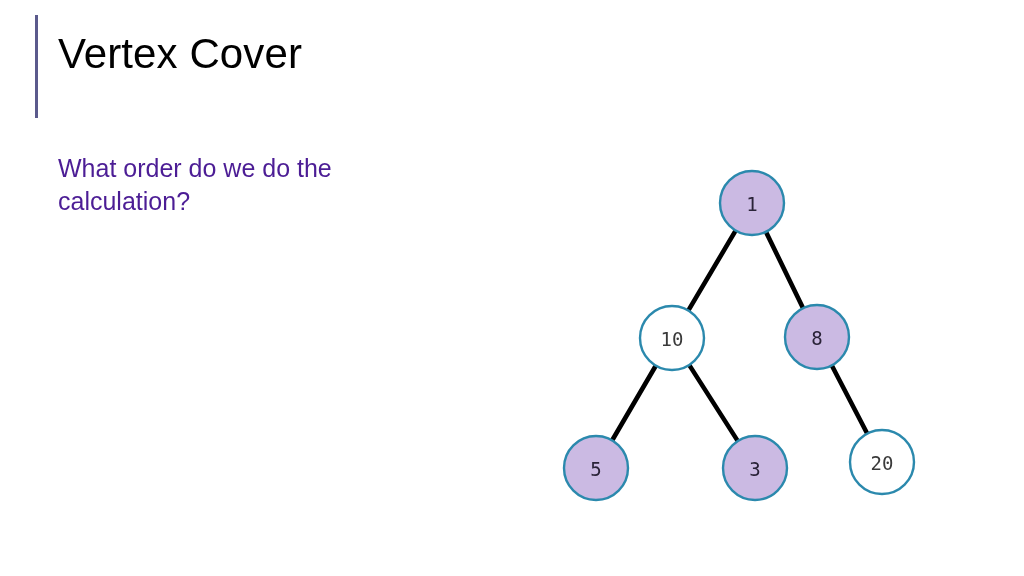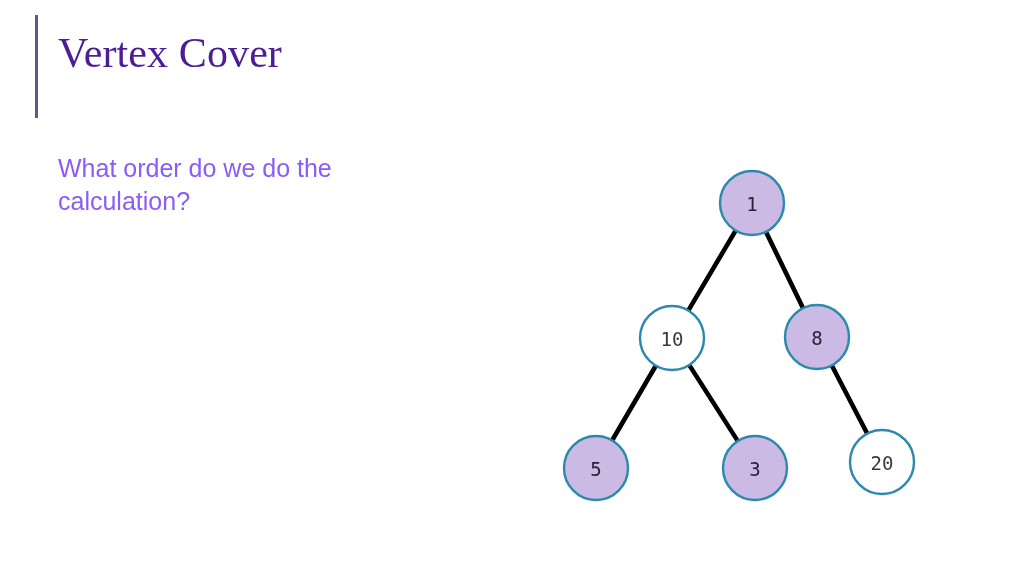--- a/index.html
+++ b/index.html
@@ -26,40 +26,40 @@
     top: 15px;
     width: 3px;
     height: 103px;
     background: #5b5a8c;
   }
   #page-title {
     position: absolute;
     left: 58px;
     top: 30px;
     width: 680px;
-    font-family: Liberation Serif, serif;
+    font-family: Liberation Sans, sans-serif;
     font-size: 42px;
     font-weight: 400;
     line-height: 1.12;
     letter-spacing: 0.1px;
-    color: #4c1d95;
+    color: #000000;
     white-space: nowrap;
   }
 
   
   #body-text {
     position: absolute;
     left: 58px;
     top: 152px;
     width: 340px;
     font-family: "Liberation Sans", sans-serif;
     font-size: 25px;
     font-weight: 400;
     line-height: 1.32;
-    color: #8b5cf6;
+    color: #4c1d95;
   }
 
   
   #tree-diagram {
     position: absolute;
     left: 0;
     top: 0;
     width: 1024px;
     height: 576px;
   }

